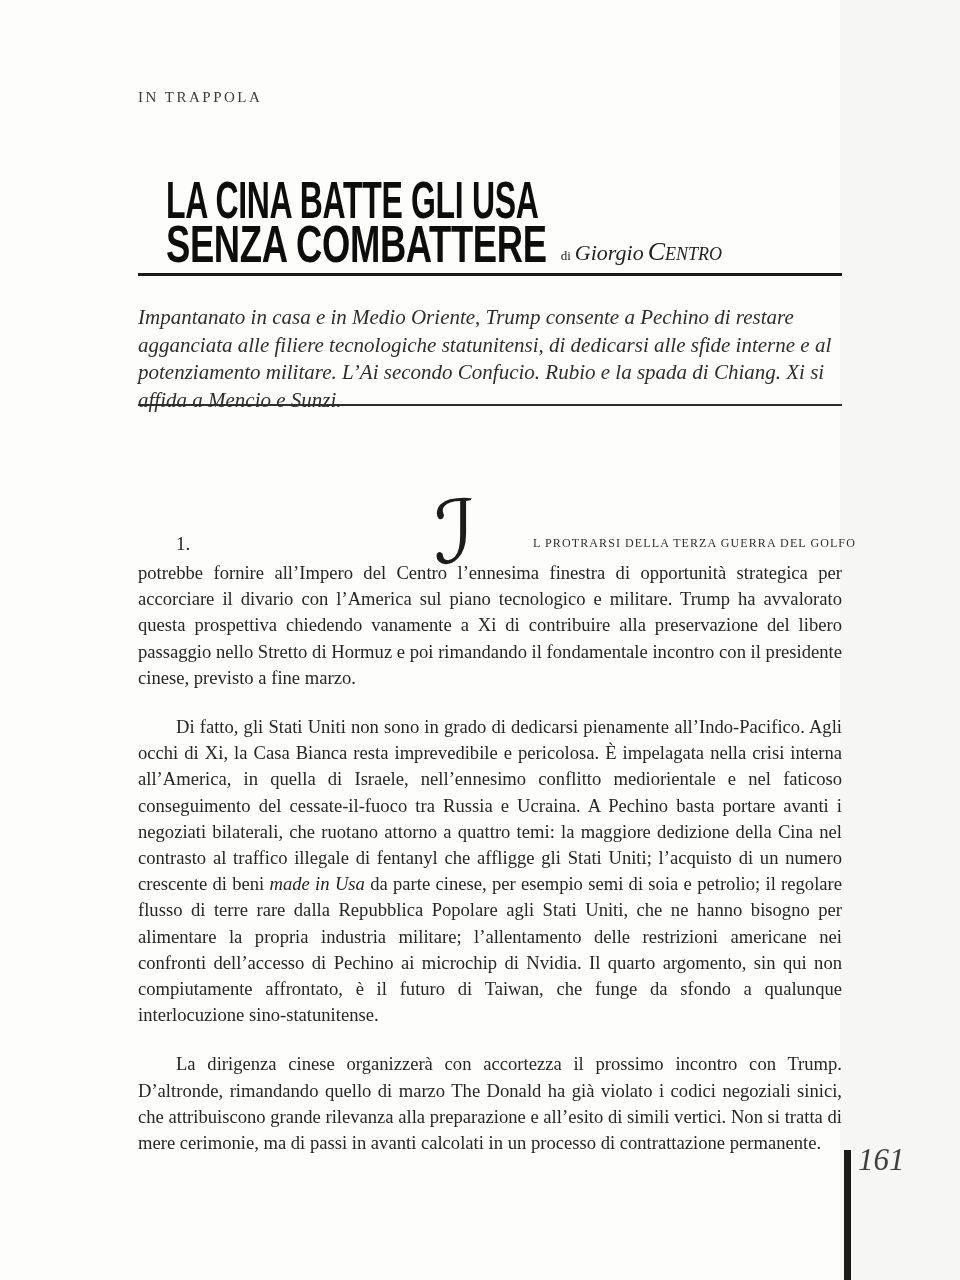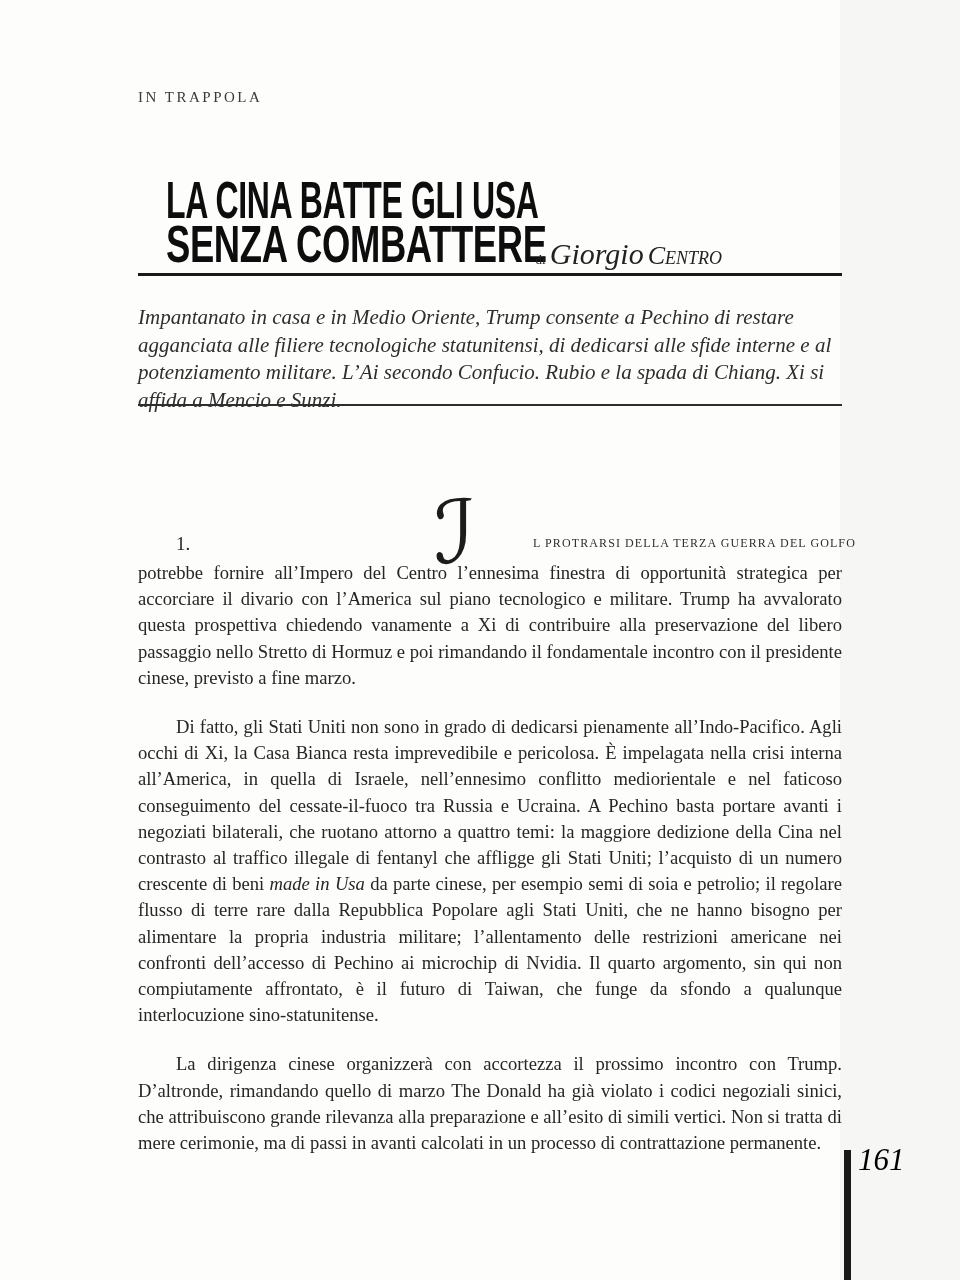--- a/index.html
+++ b/index.html
@@ -38,21 +38,21 @@
   }
   .title-line.l1 { transform: scaleX(0.615); }
   .title-line.l2 { transform: scaleX(0.700); }
 
   
   .byline {
     position: absolute; right: 118px; top: 237px;
     white-space: nowrap; color: #222;
   }
   .byline .prefix { font-size: 13px; font-style: normal; }
-  .byline .given { font-size: 30px; font-style: italic; }
+  .byline .given { font-size: 22px; font-style: italic; }
   .byline .surname { font-size: 26px; font-style: italic; font-variant: small-caps; }
 
   
   .rule-top {
     position: absolute; left: 138px; top: 273px;
     width: 704px; height: 3px; background: #1a1a1a;
   }
   .rule-bottom {
     position: absolute; left: 138px; top: 404px;
     width: 704px; height: 2px; background: #2e2e2e;
@@ -96,21 +96,21 @@
   .article p { margin: 0; }
   .article p.indent { text-indent: 38px; margin-top: 23px; }
 
   
   .edge-bar {
     position: absolute; left: 844px; top: 1150px;
     width: 7px; height: 130px; background: #191919;
   }
   .page-number {
     position: absolute; left: 858px; top: 1142px;
-    font-style: italic; font-size: 31px; color: #000000;
+    font-style: italic; font-size: 31px; color: #404040;
     font-family: "Liberation Serif", serif;
   }
 </style>
 </head>
 <body>
 
 <div class="page">
 
   <div class="kicker">IN TRAPPOLA</div>
 

